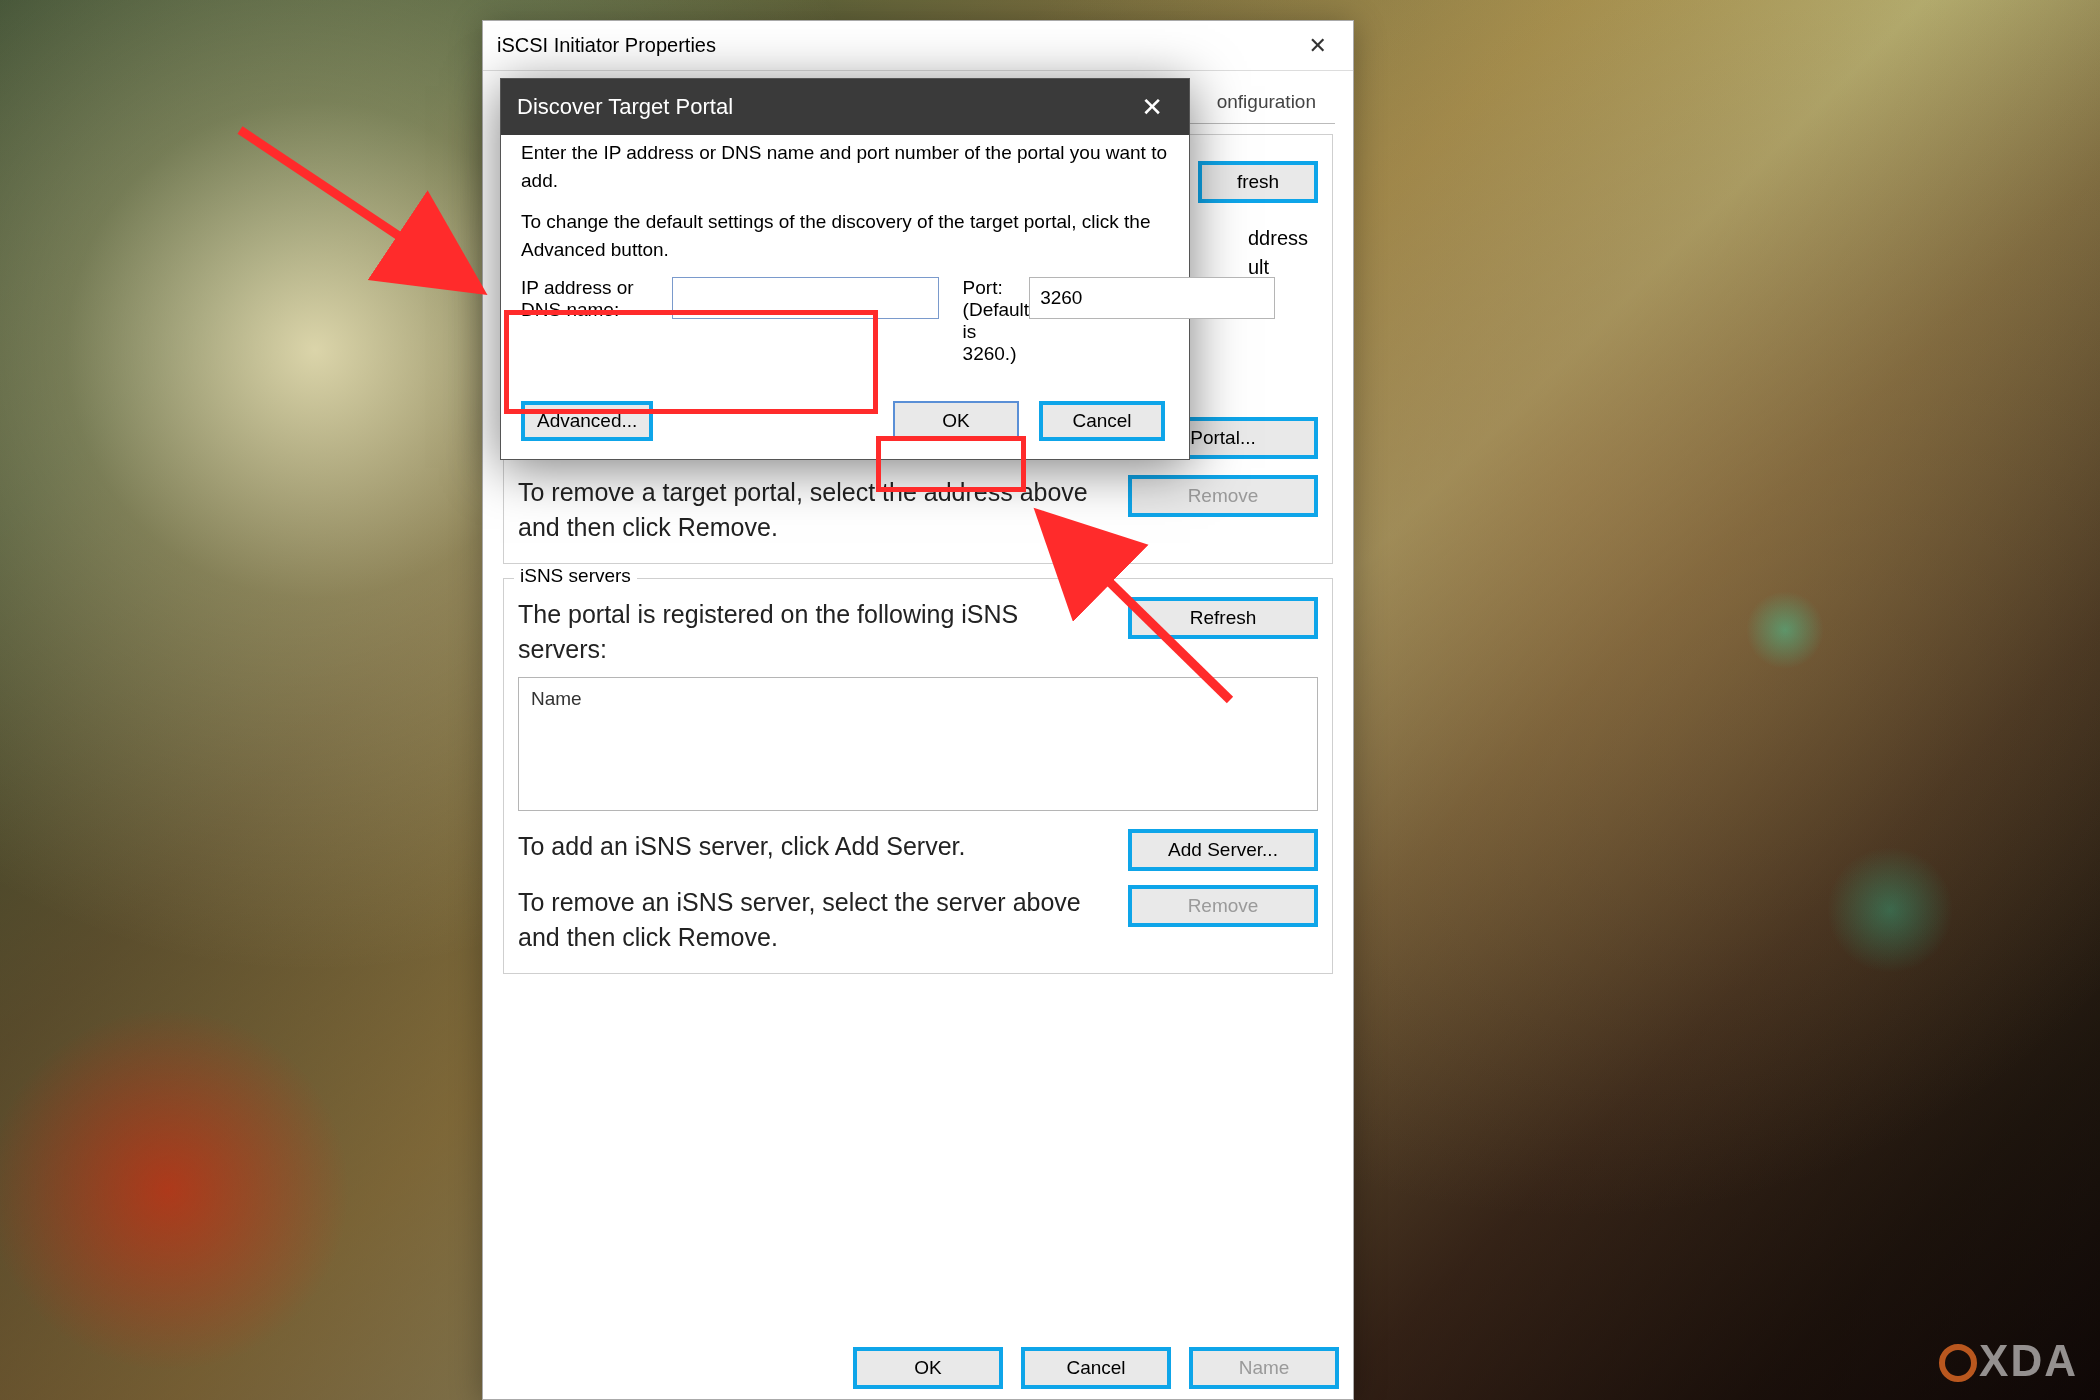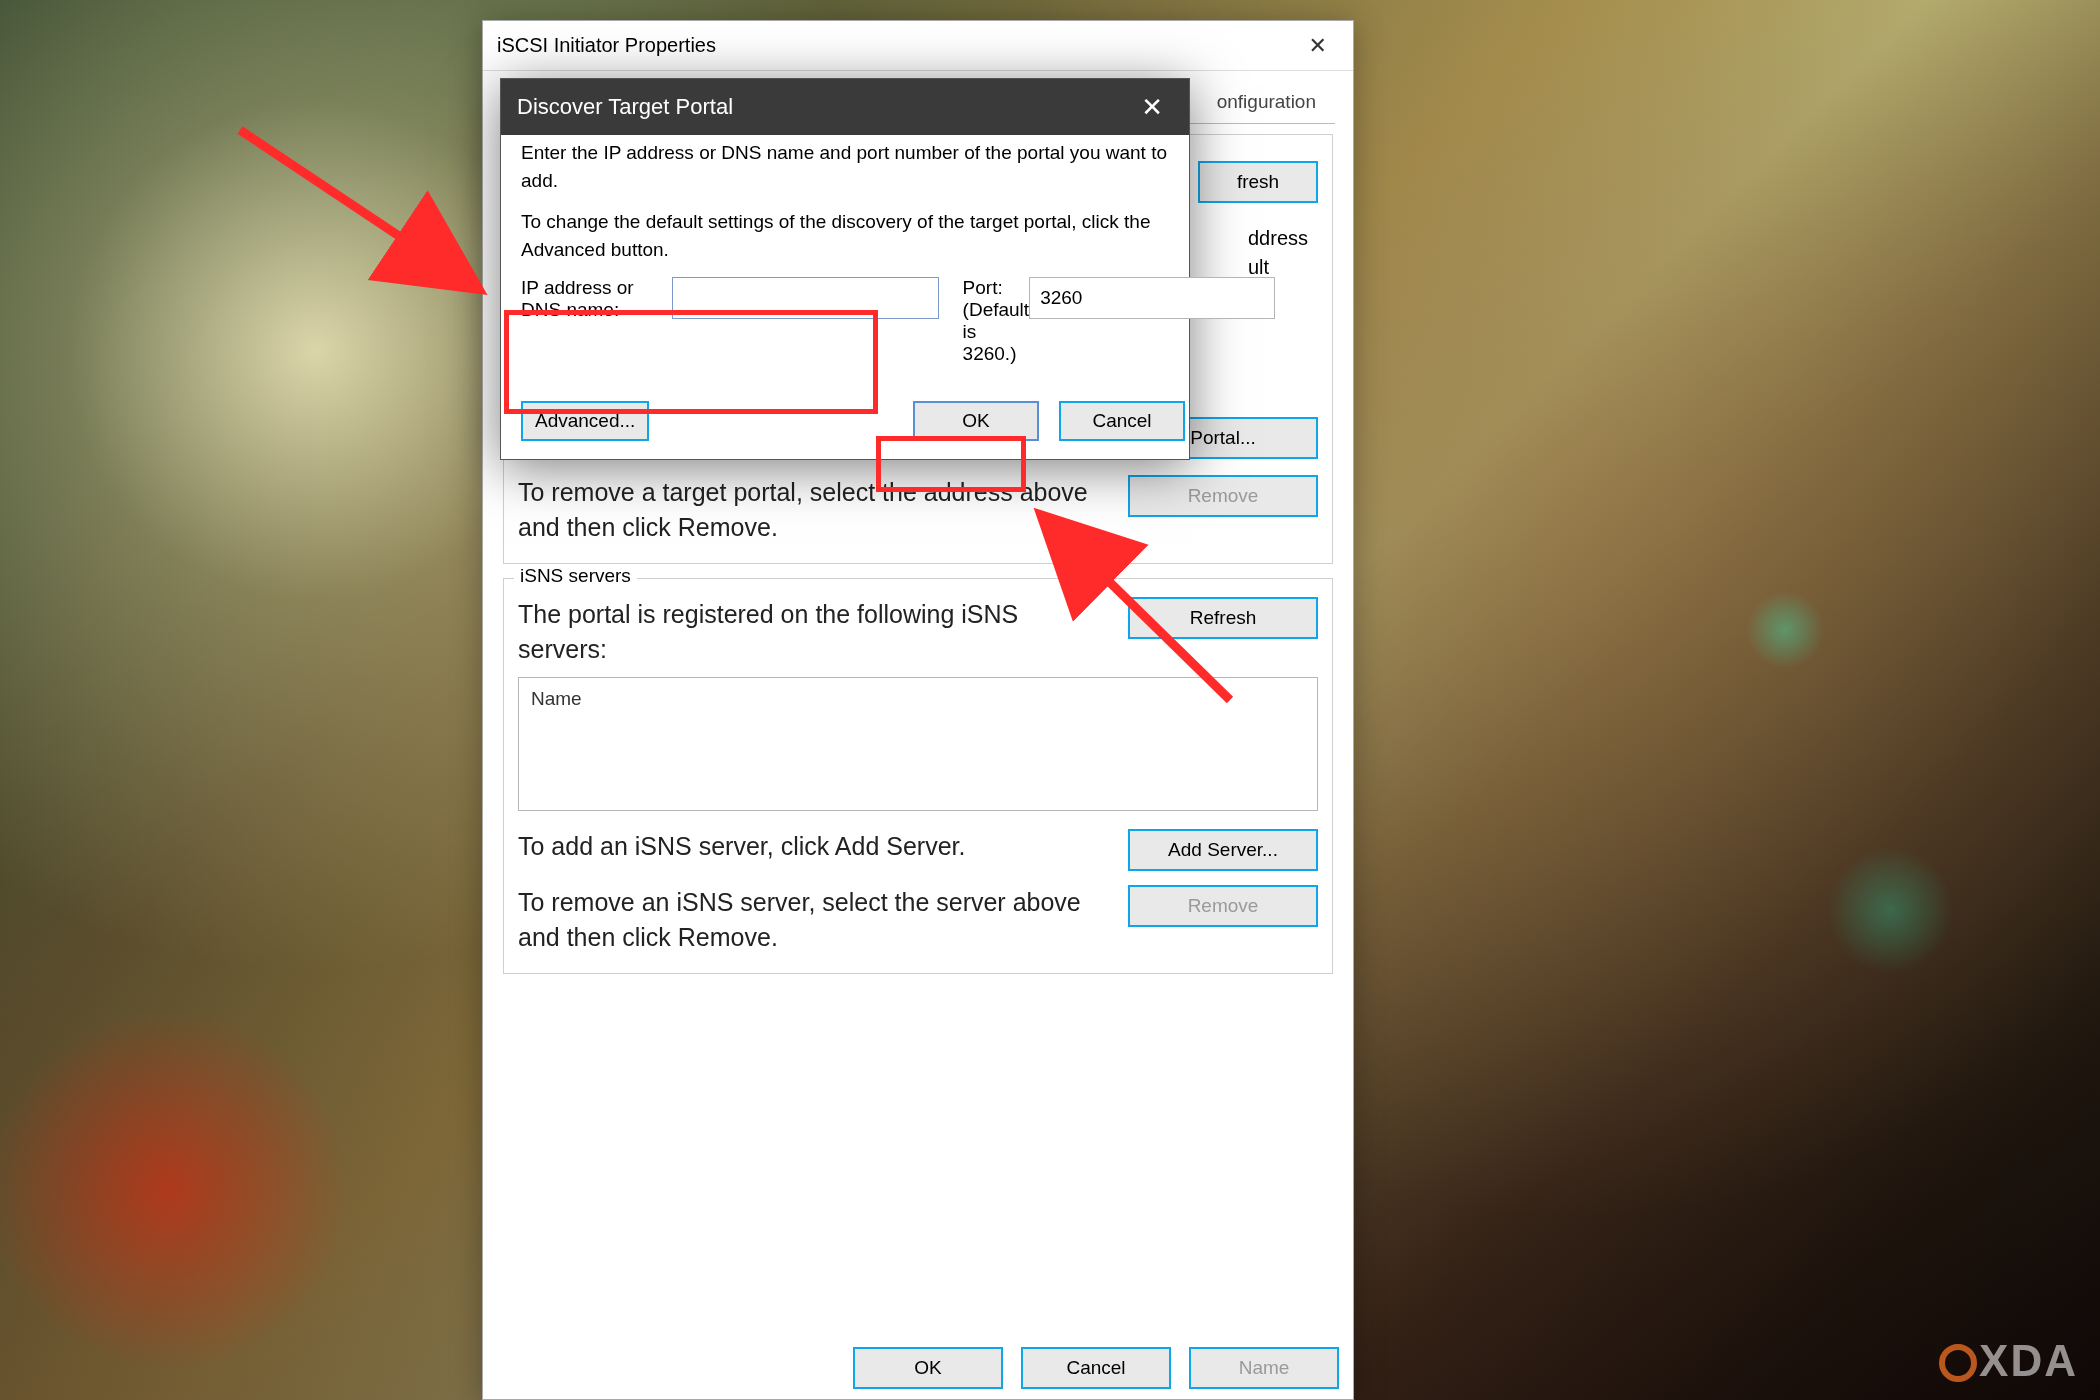--- a/index.html
+++ b/index.html
@@ -67,21 +67,21 @@
 .legend {
   position:absolute; top:-14px; left:10px;
   background:#fff; padding:0 6px;
   font-size:19px;
 }
 .row { display:flex; align-items:flex-start; gap:18px; margin-top:8px;}
 .desc { font-size:25px; color:#222; line-height:1.4; flex:1; }
 .btn {
   min-width:190px; height:42px;
   background:#e9e9e9;
-  border:2px solid #0ea5e9;
+  border:4px solid #0ea5e9;
   font-size:19px;
   padding:0 12px;
   display:flex; align-items:center; justify-content:center;
 }
 .btn.disabled { color:#9a9a9a; }
 .listbox {
   border:1px solid #b5b5b5;
   background:#fff;
   margin-top:10px;
   height:134px;
@@ -119,21 +119,21 @@
 .field { display:flex; flex-direction:row; }
 .field label { font-size:19px; margin-bottom:6px; }
 .txt {
   height:42px; border:1px solid #7a9acc;
   padding:0 10px; font-size:19px; background:#fff;
 }
 .ip-field { width:350px; }
 .port-field { width:246px; }
 .modal-buttons {
   display:flex; align-items:center;
-  padding:14px 4px 18px 20px;
+  padding:14px 24px 18px 20px;
   gap:20px;
 }
 .modal-buttons .btn { min-width:126px; height:40px;}
 .btn.ok { border:2px solid #5a8fd6; }
 
 
 .hl {
   position:absolute;
   border:5px solid #ff2b2b;
   pointer-events:none;

